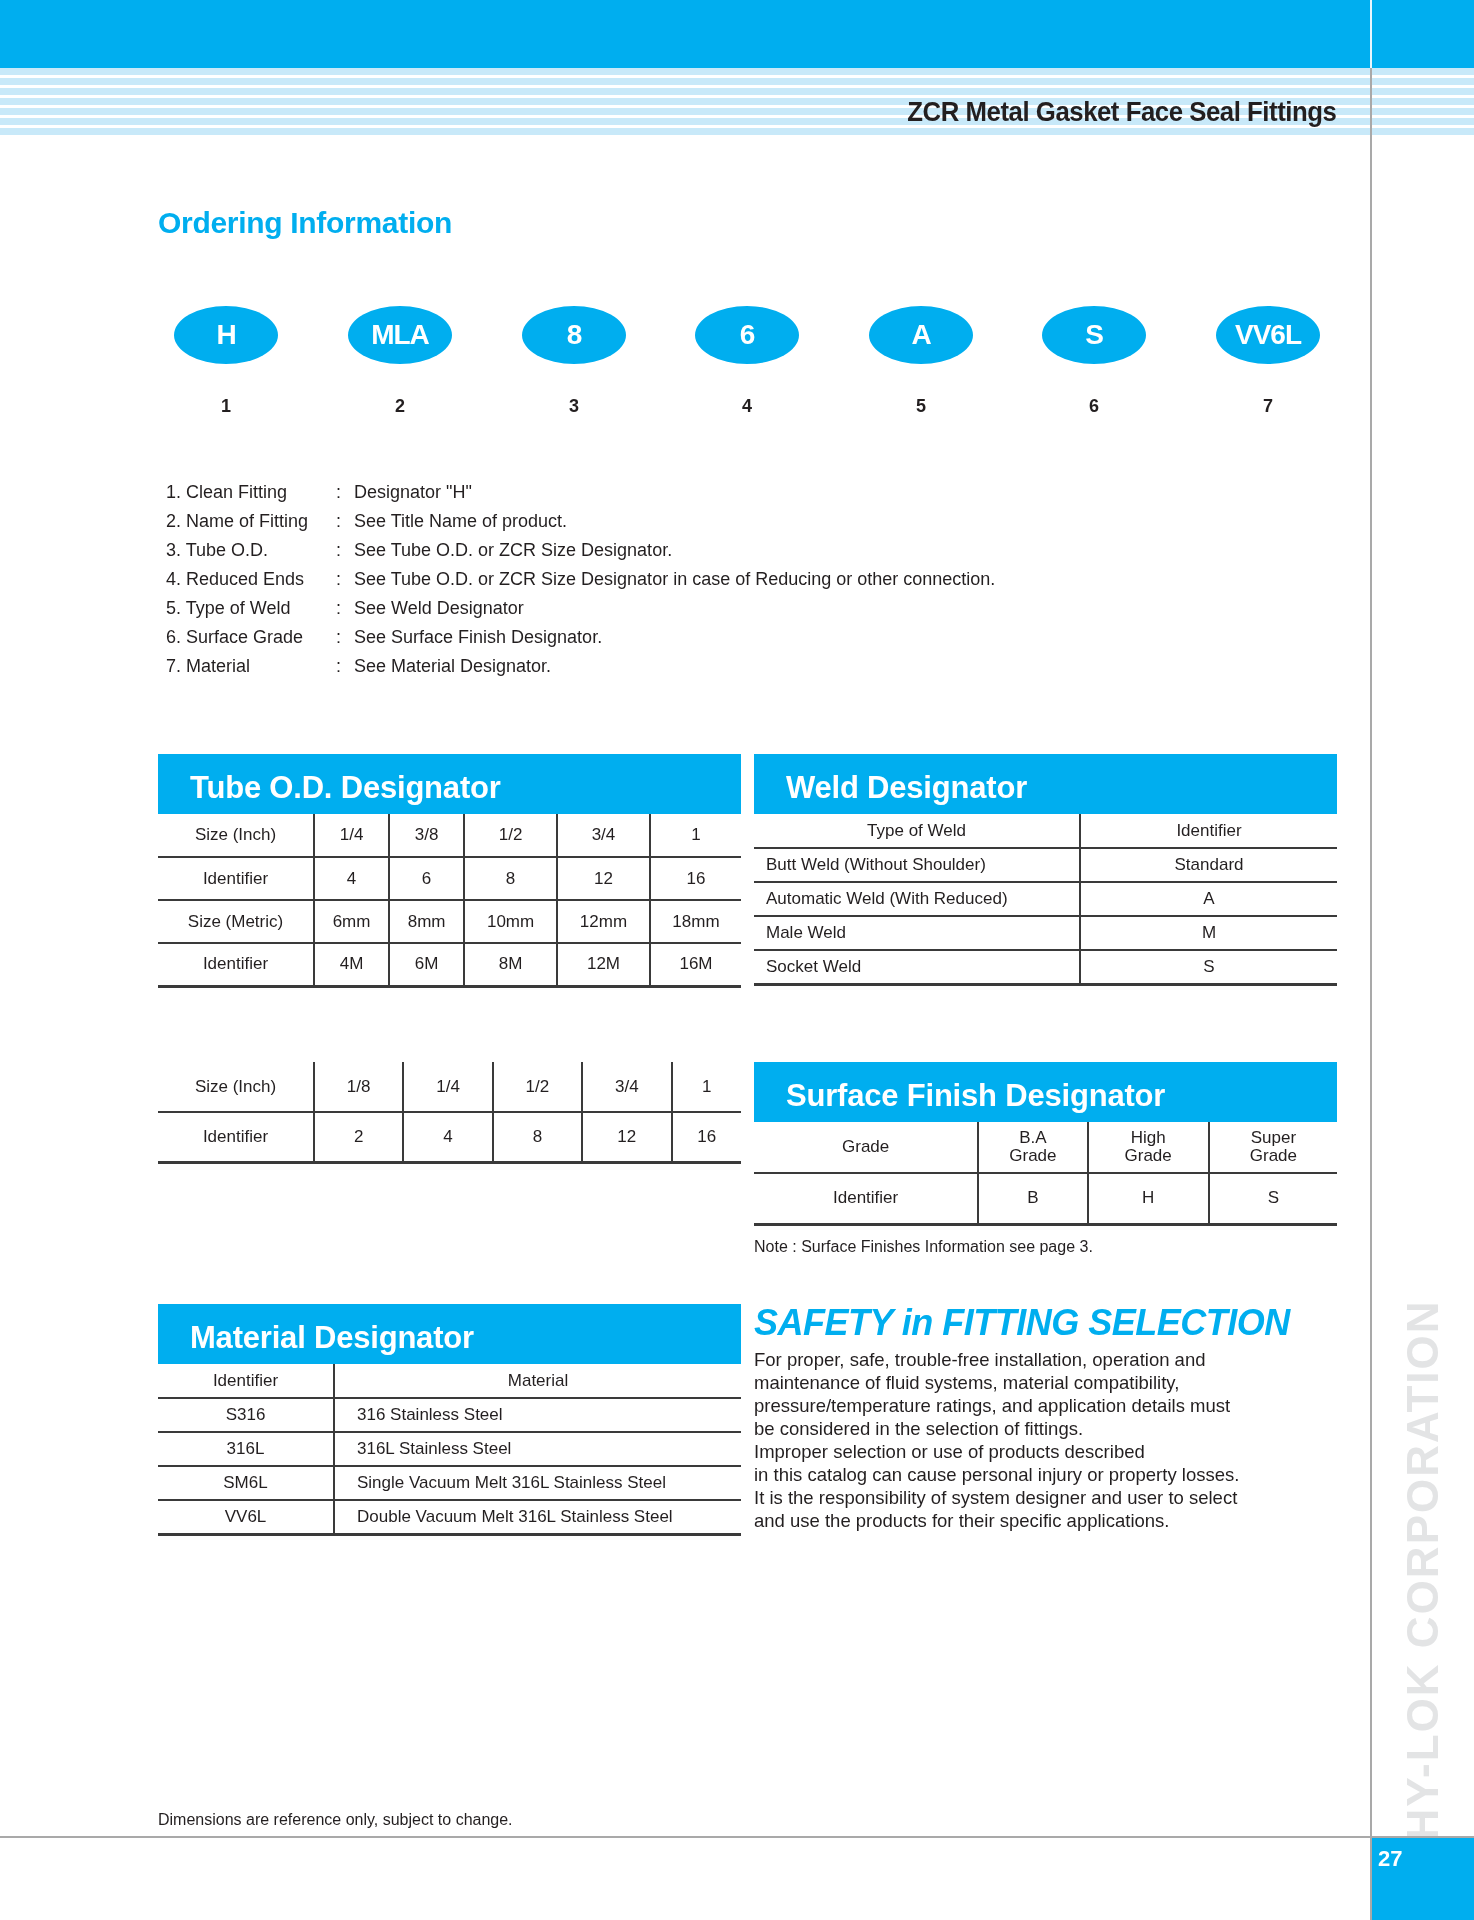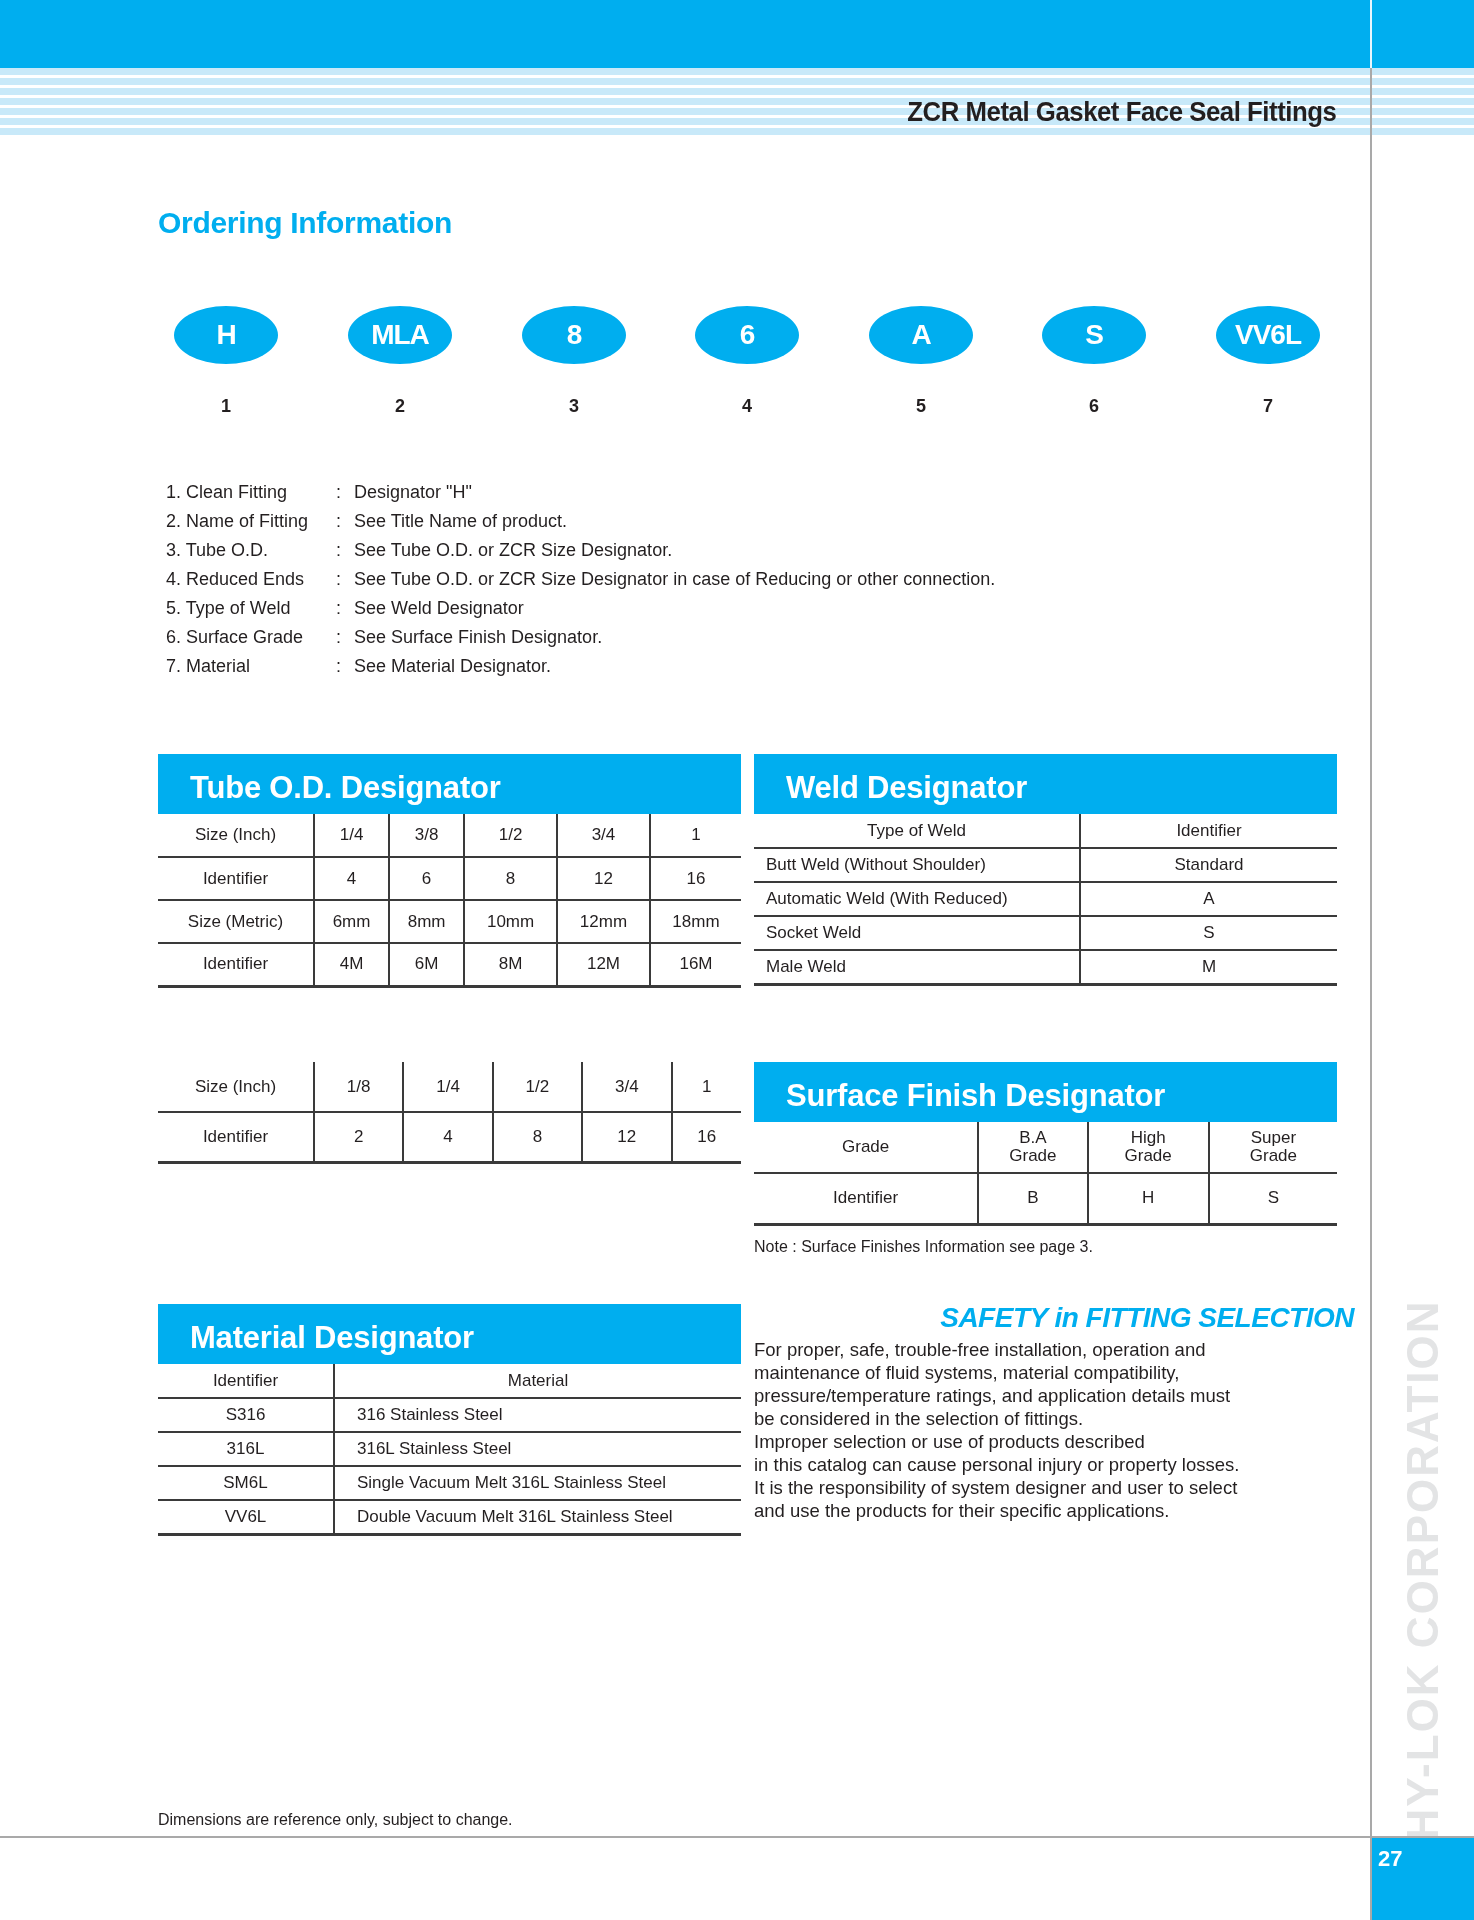--- a/index.html
+++ b/index.html
@@ -55,21 +55,21 @@
   #zcr td:first-child { width: 156px; }
   #surface { left: 754px; top: 1062px; width: 583px; }
   #surface td { height: 51px; line-height: 18px; }
   #surface td:first-child { width: 229px; }
   .note { position: absolute; left: 754px; top: 1238px; font-size: 16px; }
   #material { left: 158px; top: 1304px; width: 583px; }
   #material td { height: 34px; }
   #material td:first-child { width: 176px; }
 
   .safety { position: absolute; left: 754px; top: 1302px; width: 600px; }
-  .safety h3 { font-size: 28px; font-weight: bold; font-style: italic; color: #00aeef; letter-spacing: -0.5px; text-align: right; }
+  .safety h3 { font-size: 36px; font-weight: bold; font-style: italic; color: #00aeef; letter-spacing: -0.5px; }
   .safety p { margin-top: 4px; font-size: 18.5px; line-height: 23px; color: #231f20; }
   .footnote { position: absolute; left: 158px; top: 1811px; font-size: 16px; }
 </style>
 </head>
 <body>
 
 <div class="top-band"></div>
 <div class="stripes"></div>
 <div class="vrule"></div>
 <div class="vrule top"></div>
@@ -196,26 +196,26 @@
     </tr>
     <tr>
       <td class="left">Butt Weld (Without Shoulder)</td>
           <td>Standard</td>
     </tr>
     <tr>
       <td class="left">Automatic Weld (With Reduced)</td>
           <td>A</td>
     </tr>
     <tr>
+      <td class="left">Male Weld</td>
+          <td>M</td>
+    </tr>
+    <tr>
       <td class="left">Socket Weld</td>
           <td>S</td>
-    </tr>
-    <tr>
-      <td class="left">Male Weld</td>
-          <td>M</td>
     </tr>
   </tbody>
     </table>
 </div>
 
 <div class="panel" id="zcr">
   <table>
     <tbody>
         <tr>
       <td>Size (Inch)</td>

